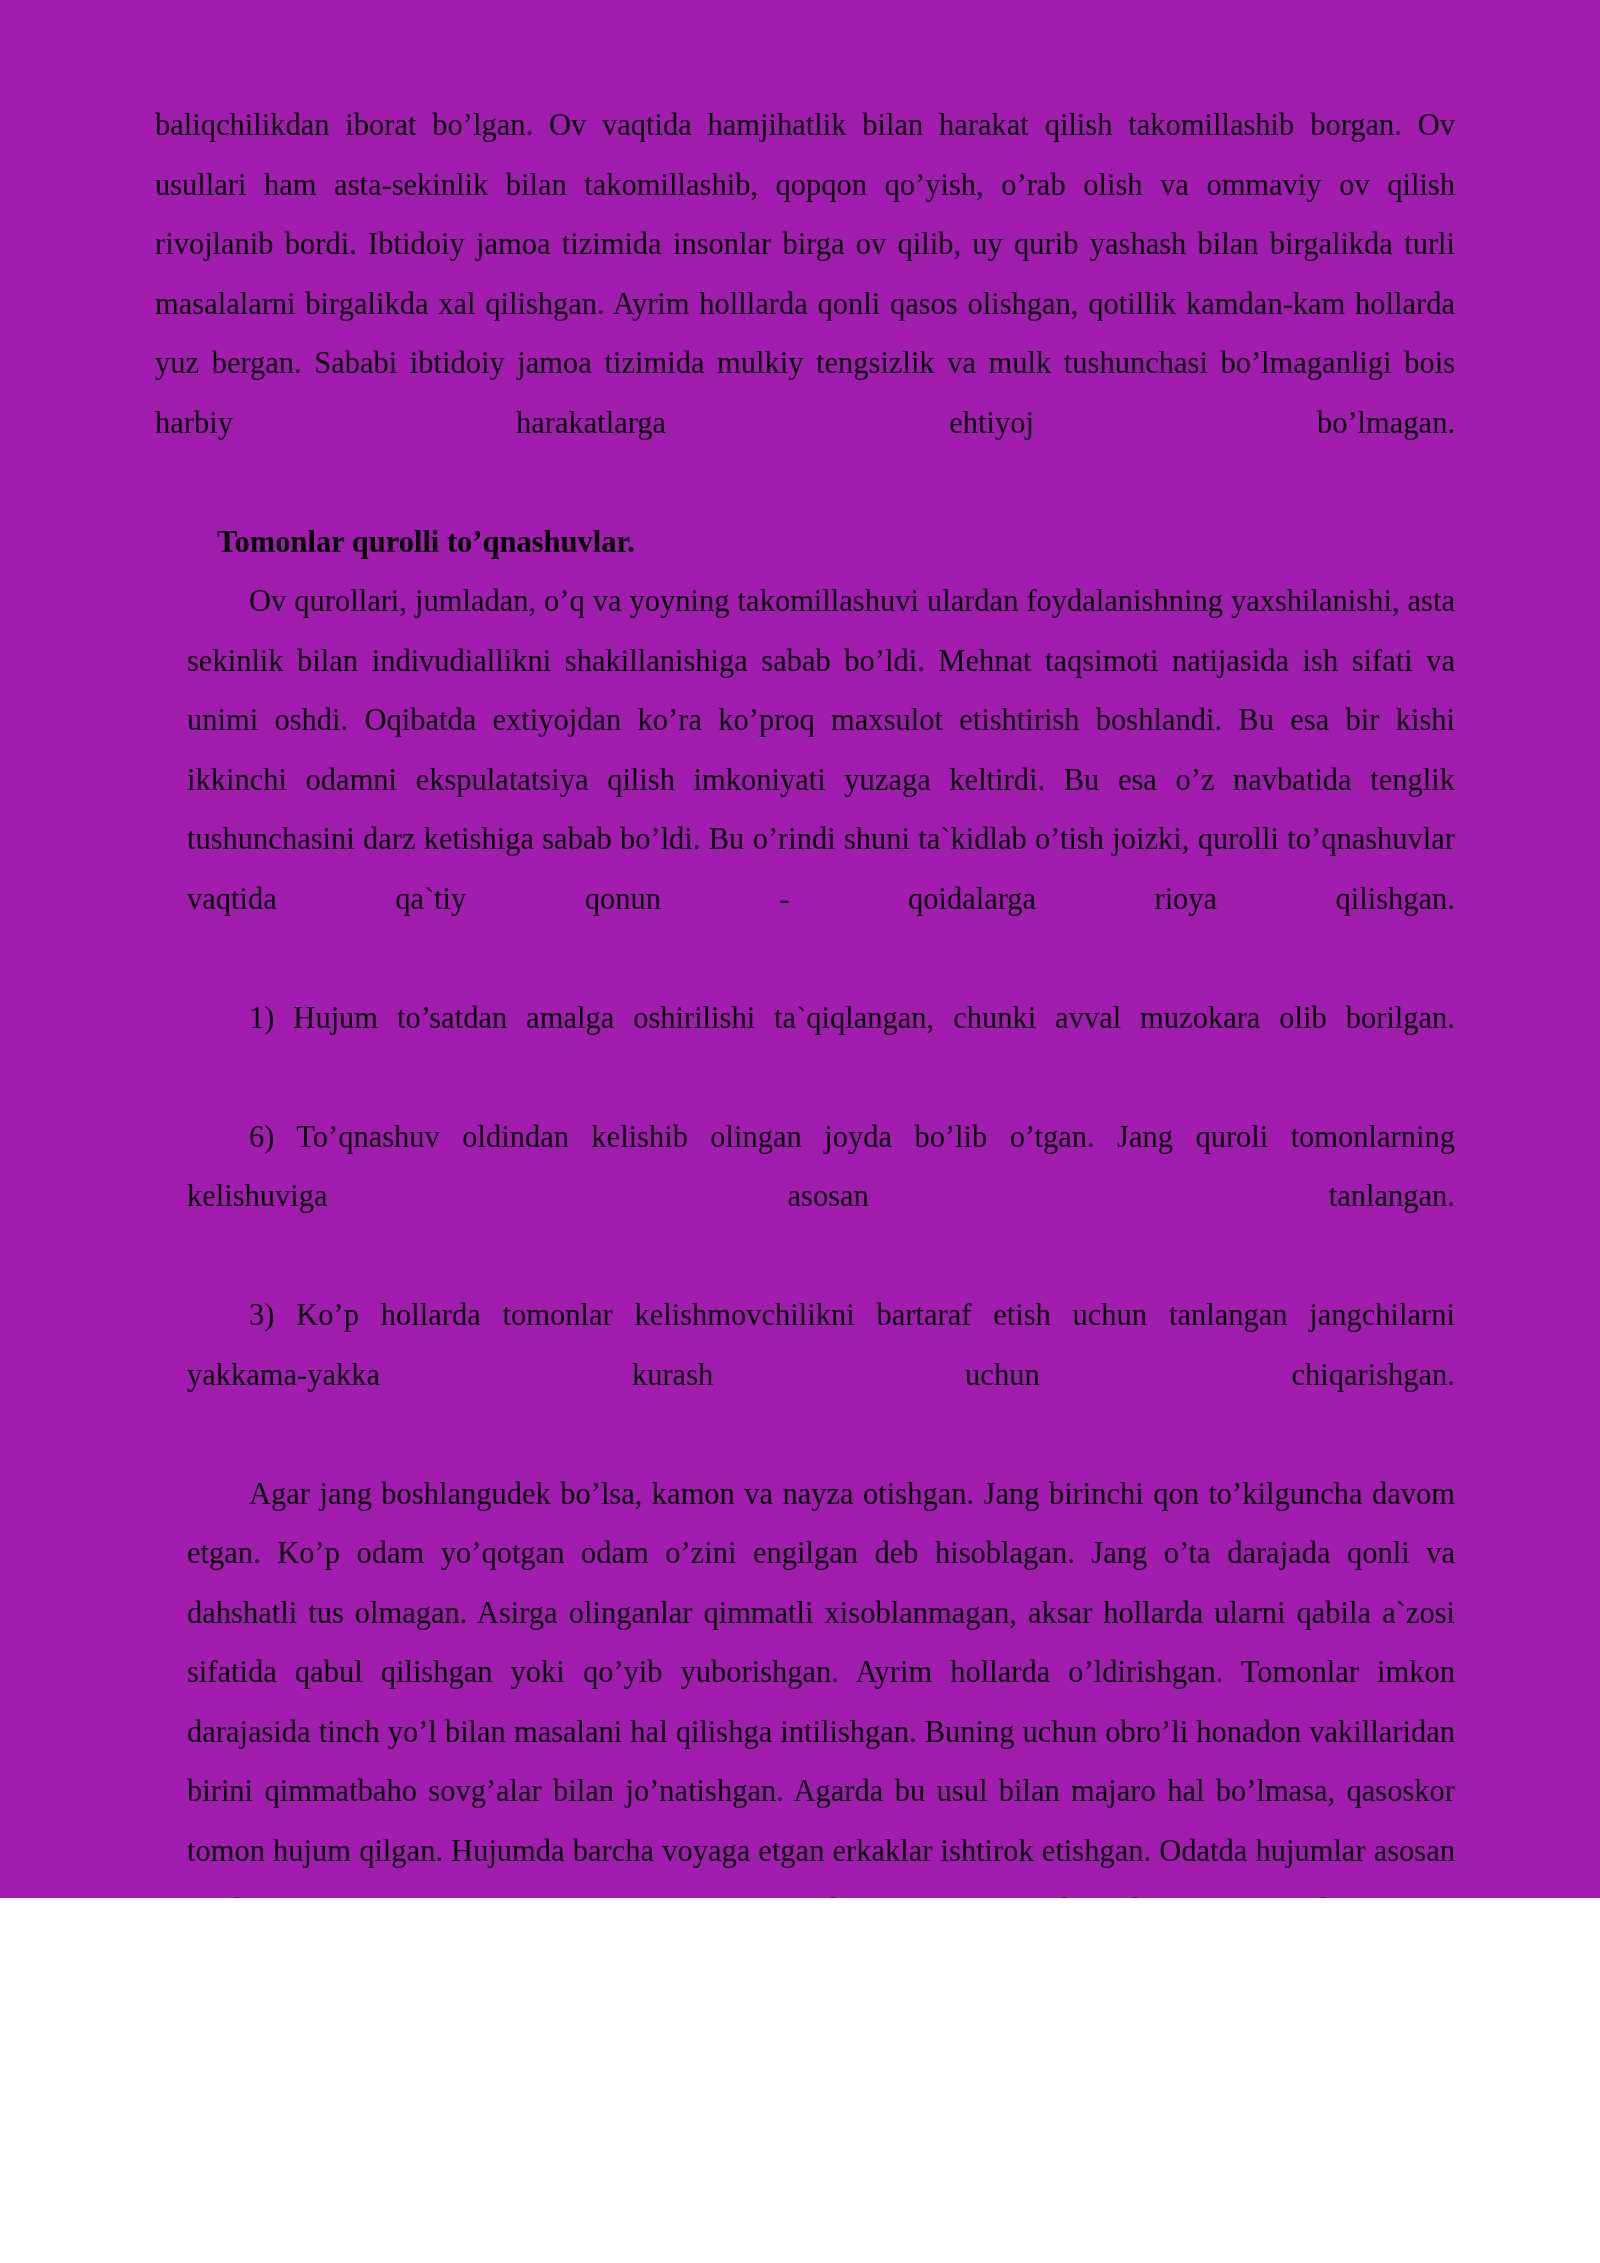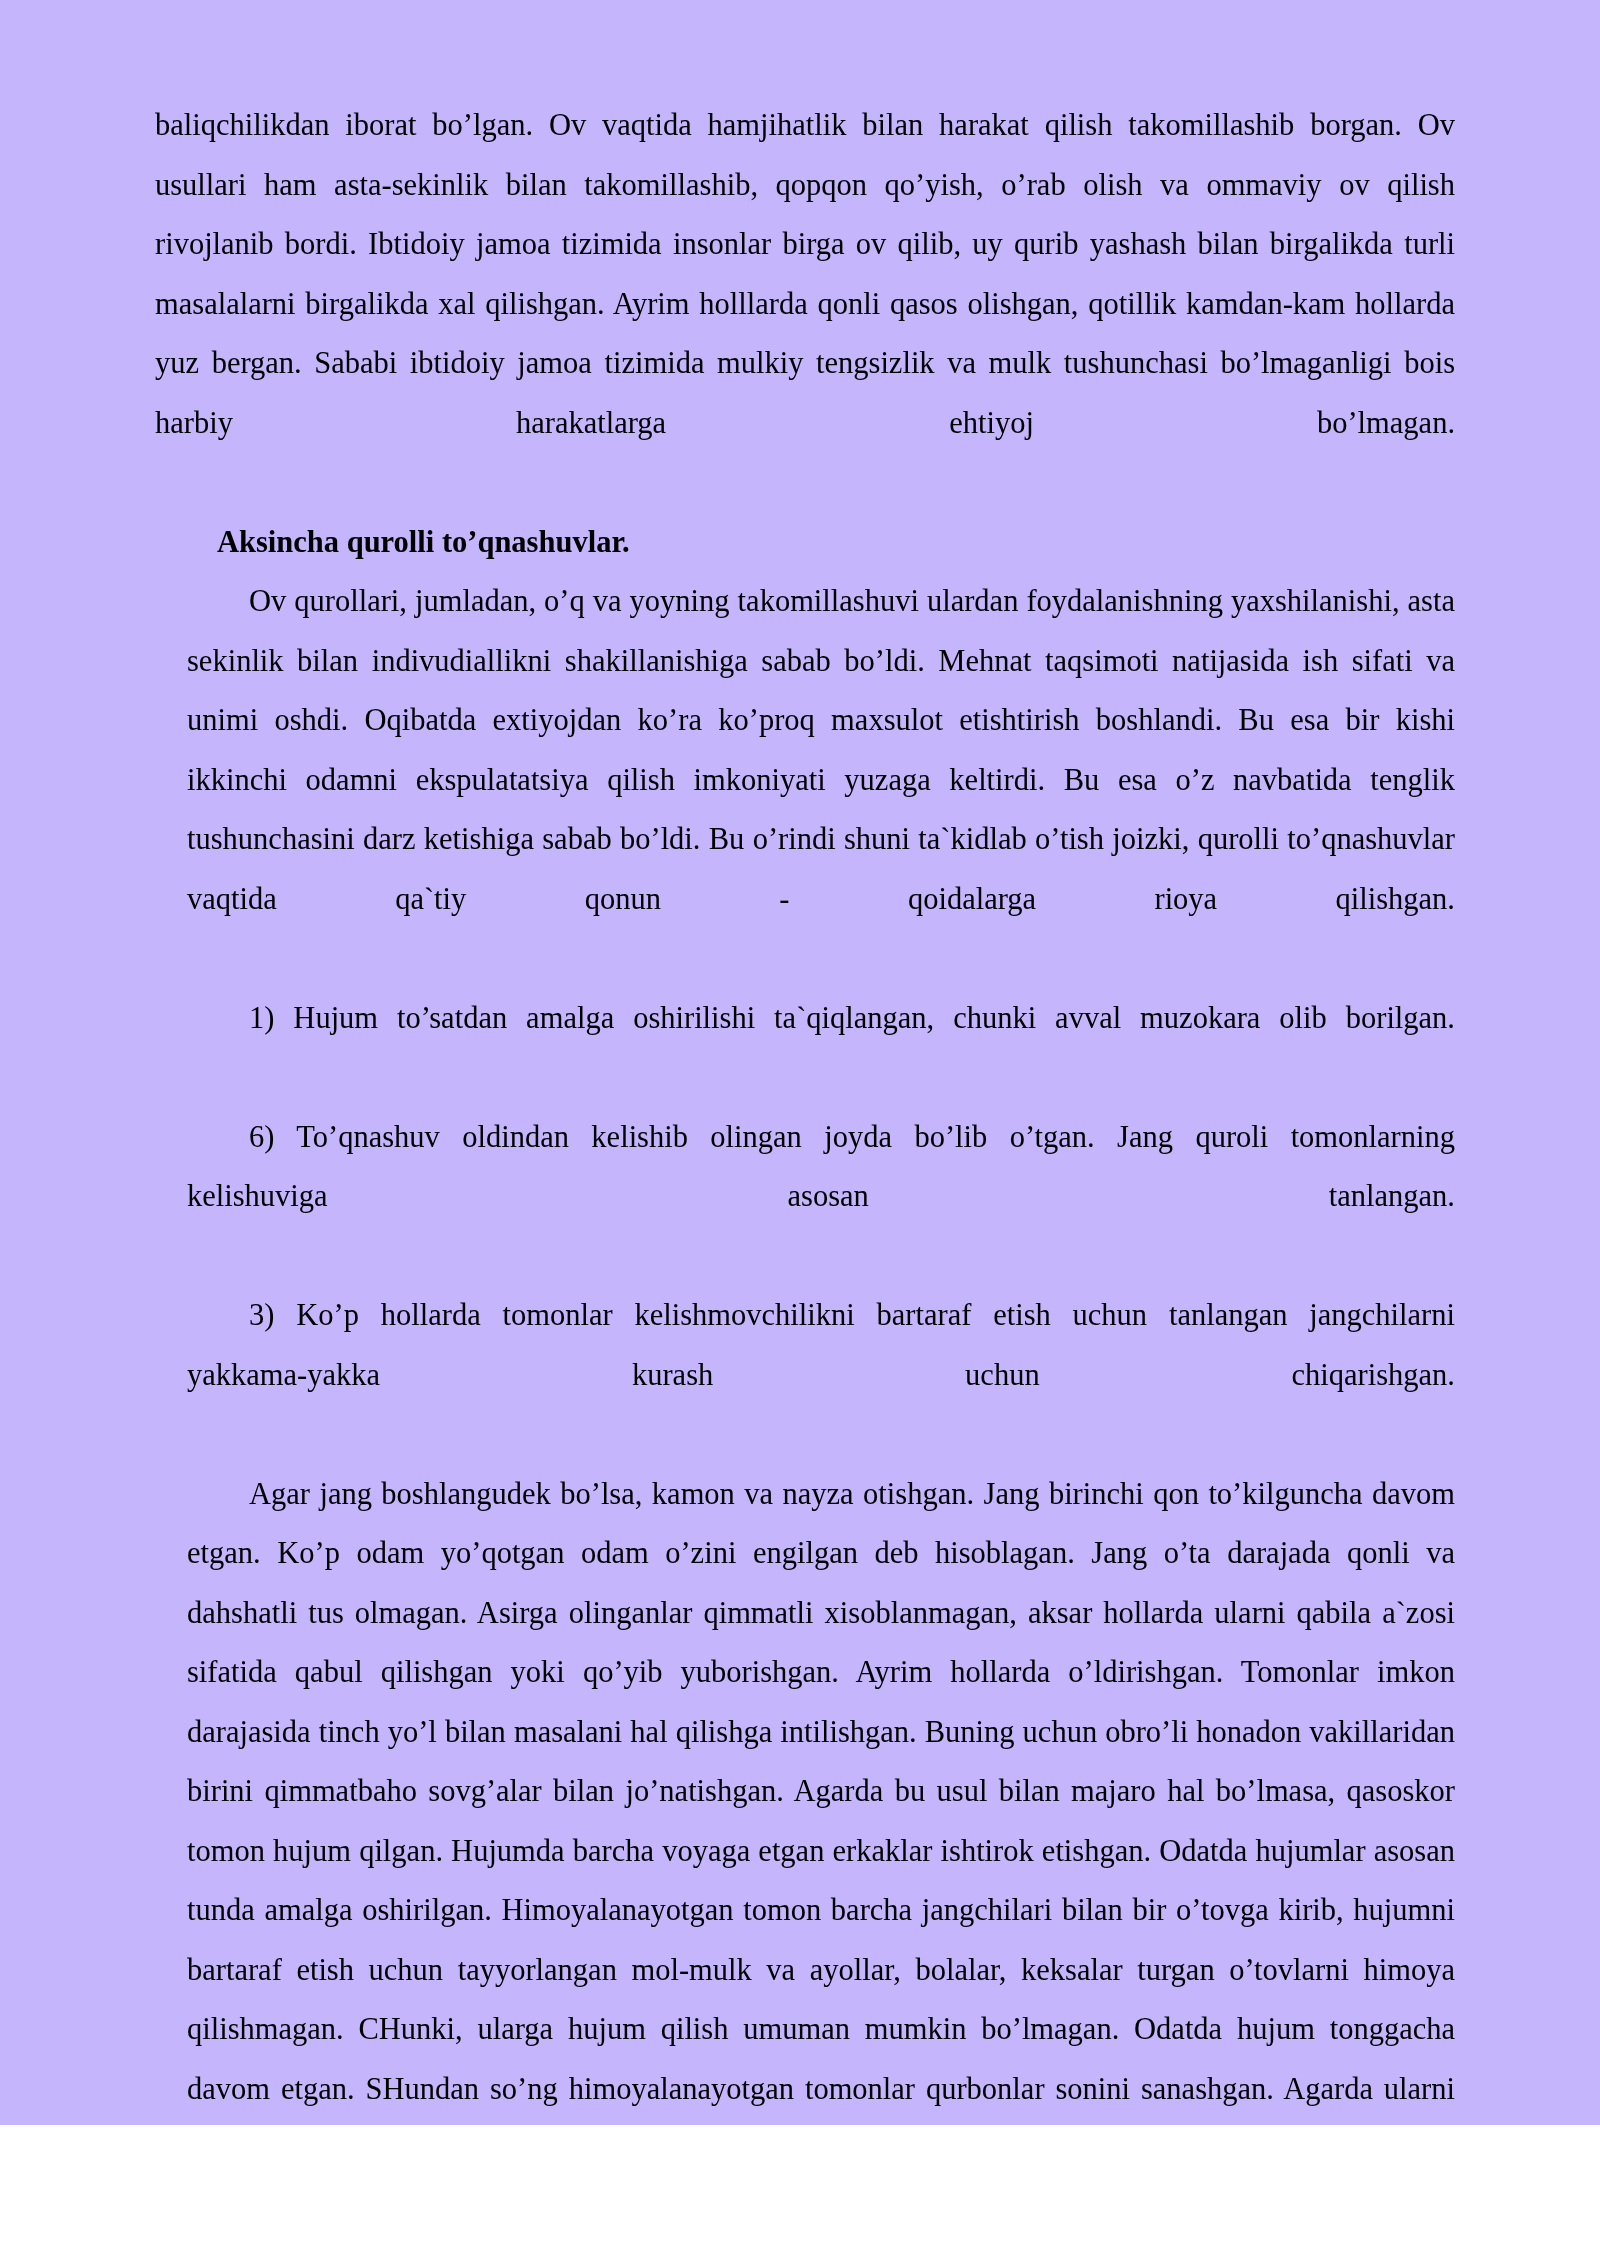--- a/index.html
+++ b/index.html
@@ -7,22 +7,22 @@
     padding: 0;
     background: #ffffff;
   }
   body {
     font-family: "Liberation Serif", "DejaVu Serif", serif;
     color: #000000;
   }
   .page {
     position: relative;
     width: 1600px;
-    height: 2125px;
-    background: #c4b5fd;
+    height: 1898px;
+    background: #a21caf;
     box-sizing: border-box;
     overflow: hidden;
     text-decoration: underline;
   }
   .content {
     position: absolute;
     left: 155px;
     top: 96px;
     width: 1300px;
   }
@@ -67,21 +67,21 @@
 </style>
 </head>
 <body>
 
 <div class="page">
 
   <div class="content">
 
     <p class="para cont">baliqchilikdan iborat bo’lgan. Ov vaqtida hamjihatlik bilan harakat qilish takomillashib borgan. Ov usullari ham asta-sekinlik bilan takomillashib, qopqon qo’yish, o’rab olish va ommaviy ov qilish rivojlanib bordi. Ibtidoiy jamoa tizimida insonlar birga ov qilib, uy qurib yashash bilan birgalikda turli masalalarni birgalikda xal qilishgan. Ayrim holllarda qonli qasos olishgan, qotillik kamdan-kam hollarda yuz bergan. Sababi ibtidoiy jamoa tizimida mulkiy tengsizlik va mulk tushunchasi bo’lmaganligi bois harbiy harakatlarga ehtiyoj bo’lmagan.</p>
 
-    <p class="para heading nostretch">Aksincha qurolli to’qnashuvlar.</p>
+    <p class="para heading nostretch">Tomonlar qurolli to’qnashuvlar.</p>
 
     <p class="para indent">Ov qurollari, jumladan, o’q va yoyning takomillashuvi ulardan foydalanishning yaxshilanishi, asta sekinlik bilan indivudiallikni shakillanishiga sabab bo’ldi. Mehnat taqsimoti natijasida ish sifati va unimi oshdi. Oqibatda extiyojdan ko’ra ko’proq maxsulot etishtirish boshlandi. Bu esa bir kishi ikkinchi odamni ekspulatatsiya qilish imkoniyati yuzaga keltirdi. Bu esa o’z navbatida tenglik tushunchasini darz ketishiga sabab bo’ldi. Bu o’rindi shuni ta`kidlab o’tish joizki, qurolli to’qnashuvlar vaqtida qa`tiy qonun - qoidalarga rioya qilishgan.</p>
 
     <p class="para indent">1) Hujum to’satdan amalga oshirilishi ta`qiqlangan, chunki avval muzokara olib borilgan.</p>
 
     <p class="para indent">6) To’qnashuv oldindan kelishib olingan joyda bo’lib o’tgan. Jang quroli tomonlarning kelishuviga asosan tanlangan.</p>
 
     <p class="para indent">3) Ko’p hollarda tomonlar kelishmovchilikni bartaraf etish uchun tanlangan jangchilarni yakkama-yakka kurash uchun chiqarishgan.</p>
 
     <p class="para indent">Agar jang boshlangudek bo’lsa, kamon va nayza otishgan. Jang birinchi qon to’kilguncha davom etgan. Ko’p odam yo’qotgan odam o’zini engilgan deb hisoblagan. Jang o’ta darajada qonli va dahshatli tus olmagan. Asirga olinganlar qimmatli xisoblanmagan, aksar hollarda ularni qabila a`zosi sifatida qabul qilishgan yoki qo’yib yuborishgan. Ayrim hollarda o’ldirishgan. Tomonlar imkon darajasida tinch yo’l bilan masalani hal qilishga intilishgan. Buning uchun obro’li honadon vakillaridan birini qimmatbaho sovg’alar bilan jo’natishgan. Agarda bu usul bilan majaro hal bo’lmasa, qasoskor tomon hujum qilgan. Hujumda barcha voyaga etgan erkaklar ishtirok etishgan. Odatda hujumlar asosan tunda amalga oshirilgan. Himoyalanayotgan tomon barcha jangchilari bilan bir o’tovga kirib, hujumni bartaraf etish uchun tayyorlangan mol-mulk va ayollar, bolalar, keksalar turgan o’tovlarni himoya qilishmagan. CHunki, ularga hujum qilish umuman mumkin bo’lmagan. Odatda hujum tonggacha davom etgan. SHundan so’ng himoyalanayotgan tomonlar qurbonlar sonini sanashgan. Agarda ularni talofati hujum qilganlarnikidan kam bo’lsa, kelishmovchilik bartaraf etilgan deb xisoblangan. Aksincha bo’lsa, himoyalanganlar huddi shunday hujum o’tkazganlar. Bunday janglar dengizlarda, baliq ovida ham uchrab turgan. SHuning uchun qayiqlarning old qismida kamon o’qlaridan himoyalanish uchun moslamalar mavjud bo’lgan.</p>

